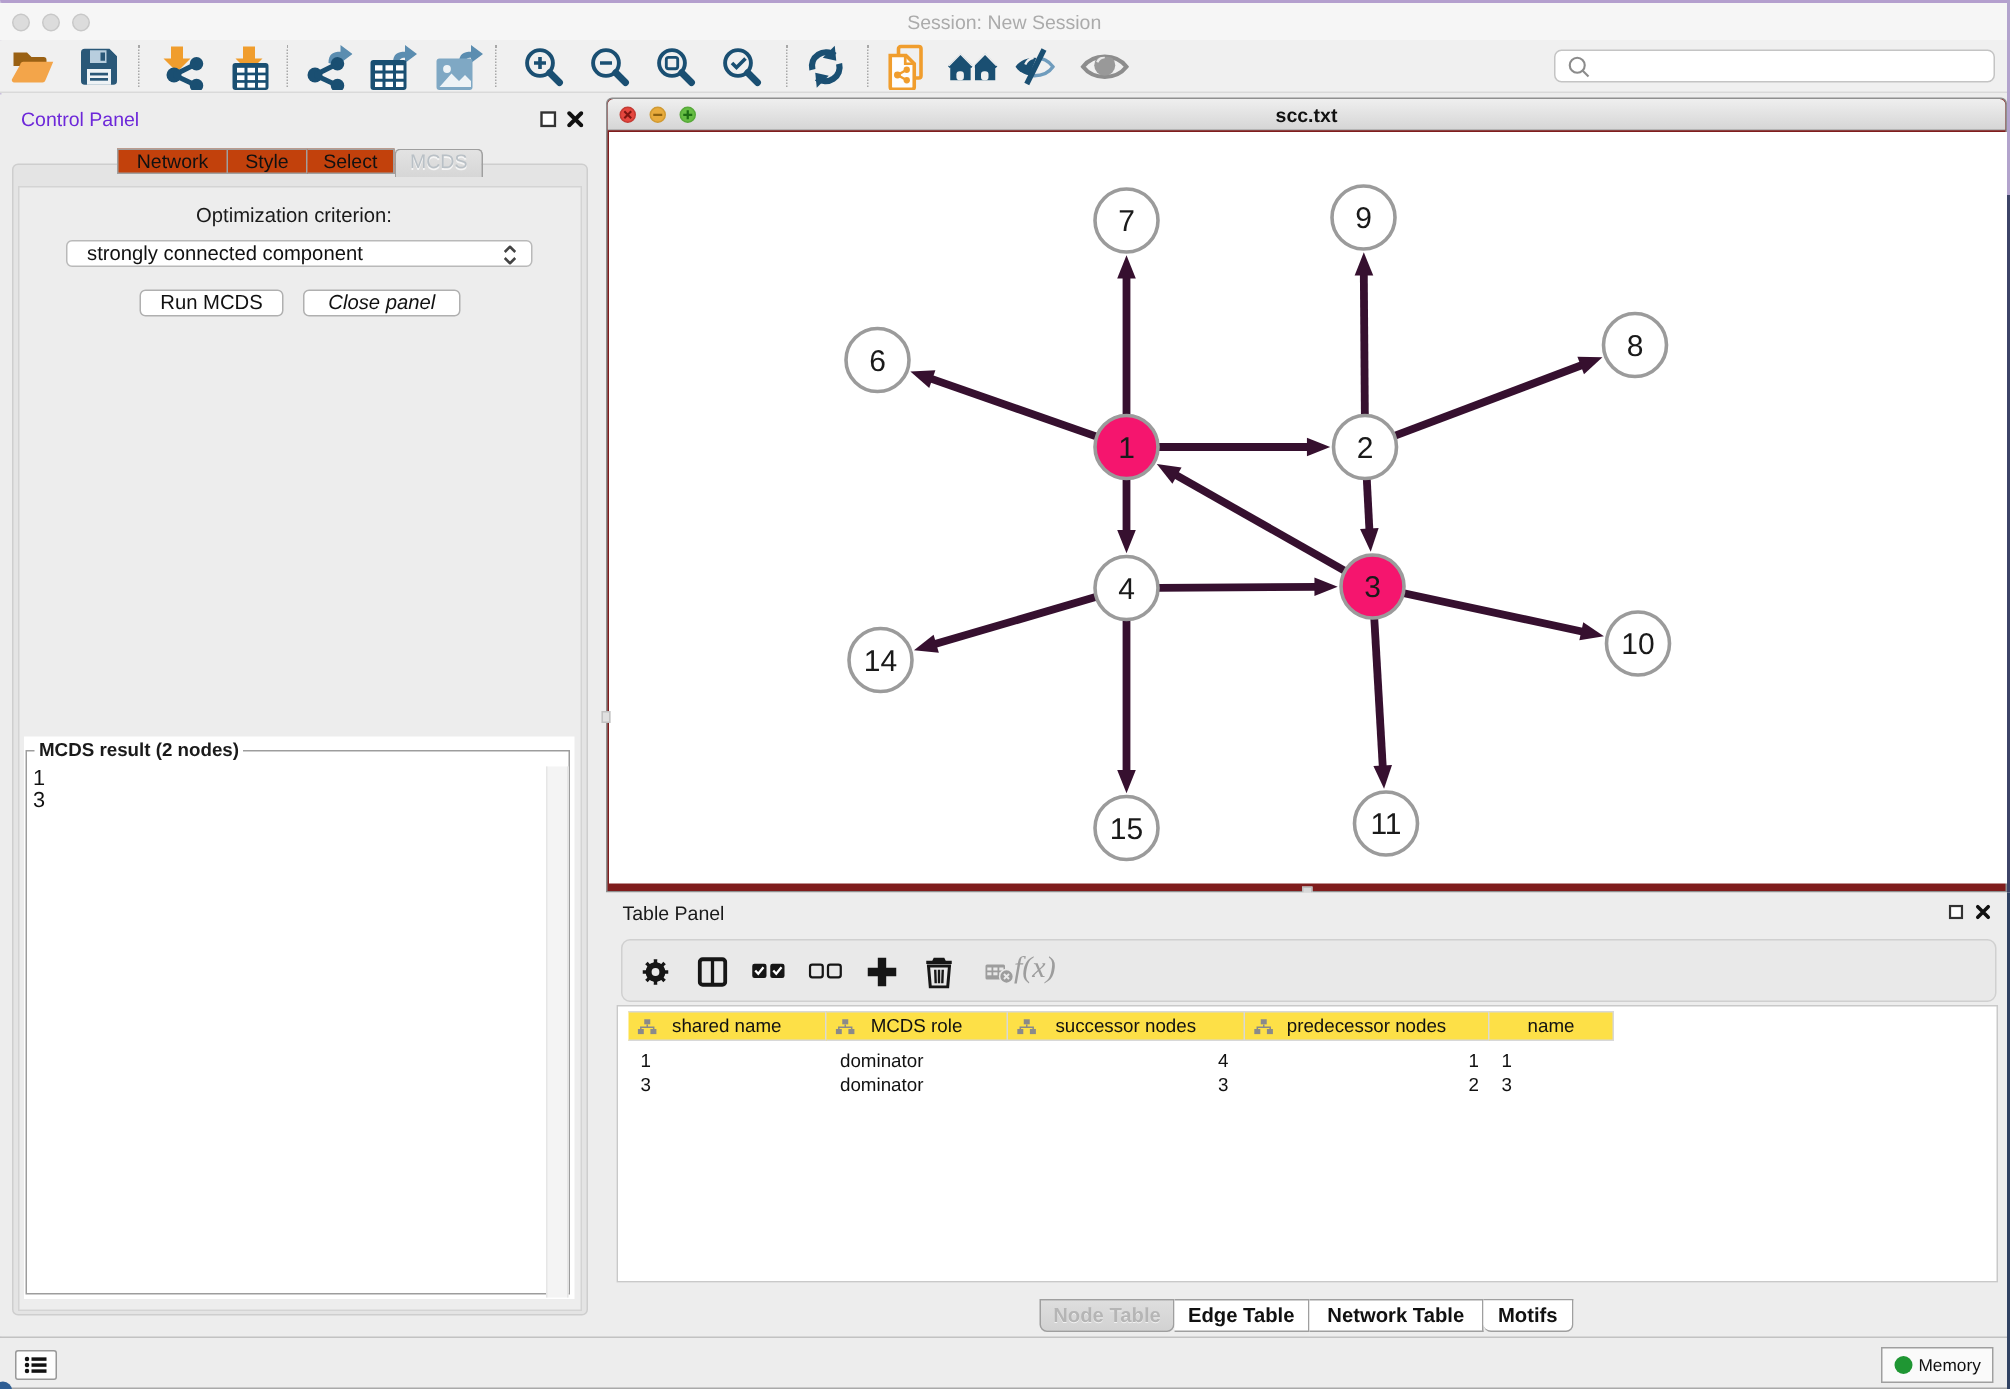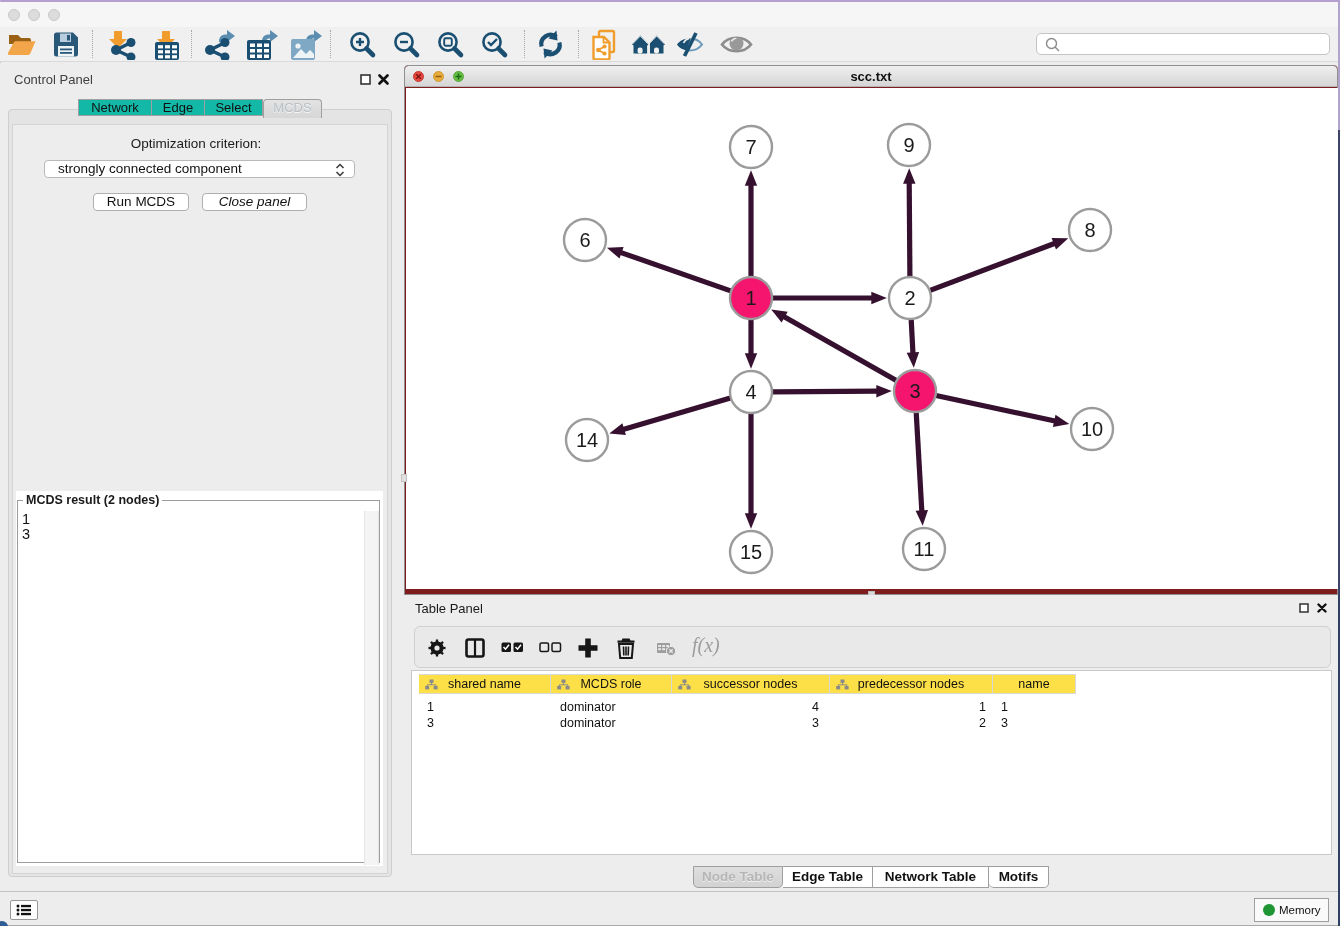--- a/index.html
+++ b/index.html
@@ -11,22 +11,22 @@
 #titlebar { position:absolute; left:0; top:2px; width:1339px; height:25px; background:#f6f6f6; }
 .tl { position:absolute; top:7px; width:12px; height:12px; border-radius:50%; background:#dcdcdc; border:1px solid #c8c8c8; }
 #title { position:absolute; top:5px; left:0; width:100%; text-align:center; font-size:13px; color:#ababab; }
 
 #toolbar { position:absolute; left:0; top:27px; width:1339px; height:35px; background:#f0f0f0; border-bottom:1px solid #d9d9d9; }
 .sep { position:absolute; top:3px; height:28px; width:0; border-left:1px dotted #a8a8a8; }
 .tbi { position:absolute; top:3px; }
 #searchbox { position:absolute; left:1036px; top:6px; width:294px; height:22px; background:#fff; border:1px solid #c4c4c4; border-radius:5px; }
 
 #cp { position:absolute; left:0; top:63px; width:392px; height:828px; background:#ededed; }
-#cphead { position:absolute; left:14px; top:9px; font-size:13px; color:#404040; }
-.tab { position:absolute; top:36px; height:17px; z-index:3; background:#14b8a6; border:1px solid #9f9f9f; font-size:13px; color:#111; text-align:center; line-height:16px; }
+#cphead { position:absolute; left:14px; top:9px; font-size:13px; color:#6d28d9; }
+.tab { position:absolute; top:36px; height:17px; z-index:3; background:#c2410c; border:1px solid #9f9f9f; font-size:13px; color:#111; text-align:center; line-height:16px; }
 #tabmcds { height:19px; background:linear-gradient(#e3e3e3,#d6d6d6); border-bottom:none; color:#b9c0c6; text-shadow:0 1px 0 #f5f5f5; border-radius:4px 4px 0 0; }
 #cppane { position:absolute; left:8px; top:46px; width:384px; height:768px; background:#e4e4e4; border:1px solid #cecece; border-radius:4px; }
 #cpinner { position:absolute; left:3px; top:14px; width:376px; height:750px; background:#ededed; border:1px solid #d4d4d4; }
 #optlabel { position:absolute; left:0; top:73px; width:392px; text-align:center; font-size:13.5px; color:#1a1a1a; }
 #combo { position:absolute; left:44px; top:97px; width:311px; height:18px; background:#fff; border:1px solid #b9b9b9; border-radius:4px; font-size:13.5px; color:#111; line-height:16px; padding-left:13px; }
 .btn { position:absolute; top:130px; height:18px; background:#fff; border:1px solid #b0b0b0; border-radius:4px; font-size:13.5px; color:#111; text-align:center; line-height:16px; }
 #fieldset { position:absolute; left:16px; top:428px; width:367px; height:375px; background:#fff; }
 #fsborder { position:absolute; left:1px; top:9px; width:363px; height:363px; border:1px solid #9d9d9d; }
 #fslabel { position:absolute; left:7px; top:2px; z-index:2; background:#fff; padding:0 3px; font-size:12.5px; color:#1a1a1a;font-weight:bold; }
 #fsarea { position:absolute; left:6px; top:21px; font-size:14.5px; color:#111; line-height:15px; }
@@ -55,20 +55,21 @@
 <body>
 <div id="frame"></div>
 <div style="position:absolute;left:1338px;top:0;width:2px;height:130px;background:#b2a3cd;z-index:50;"></div>
 <div style="position:absolute;left:1338px;top:130px;width:2px;height:465px;background:#3d4468;z-index:50;"></div>
 <div style="position:absolute;left:1338px;top:595px;width:2px;height:331px;background:#2f4162;z-index:50;"></div>
 
 <div id="titlebar">
   <div class="tl" style="left:8px;"></div>
   <div class="tl" style="left:28px;"></div>
   <div class="tl" style="left:48px;"></div>
+  <div id="title">Session: New Session</div>
 </div>
 
 <div id="toolbar">
   <div class="sep" style="left:92px;"></div>
     <div class="sep" style="left:191px;"></div>
     <div class="sep" style="left:330px;"></div>
     <div class="sep" style="left:524px;"></div>
     <div class="sep" style="left:578px;"></div>
     <svg class="tbi" style="left:6px;top:4px;" width="31" height="27" viewBox="0 0 31 27">
       <path d="M3 4 h9 l3 3 h8 a2 2 0 0 1 2 2 v4 h-22 z" fill="#9a6114"></path>
@@ -224,21 +225,21 @@
 
 <div id="cp">
   <div id="cphead">Control Panel</div>
   <svg width="11" height="11" style="position:absolute;left:360px;top:11px;" viewBox="0 0 11 11">
       <rect x="1" y="1" width="9" height="9" fill="#fff" stroke="#333" stroke-width="1.6"></rect>
     </svg>
   <svg width="11" height="11" style="position:absolute;left:378px;top:11px;" viewBox="0 0 11 11">
       <path d="M1.5 1.5 L9.5 9.5 M9.5 1.5 L1.5 9.5" stroke="#111" stroke-width="2.6" stroke-linecap="round"></path>
     </svg>
   <div class="tab" style="left:78px; width:74px;">Network</div>
-  <div class="tab" style="left:152px; width:53px; border-left:none;">Edge</div>
+  <div class="tab" style="left:152px; width:53px; border-left:none;">Style</div>
   <div class="tab" style="left:205px; width:58px; border-left:none;">Select</div>
   <div class="tab" id="tabmcds" style="left:263px; width:59px;">MCDS</div>
   <div id="cppane">
       <div id="cpinner"></div>
     </div>
   <div id="combo">strongly connected component
     <svg width="10" height="14" style="position:absolute;right:9px;top:2px;" viewBox="0 0 10 14">
         <path d="M1.5 5 L5 1.5 L8.5 5" fill="none" stroke="#444" stroke-width="1.7" stroke-linejoin="round"></path>
         <path d="M1.5 9 L5 12.5 L8.5 9" fill="none" stroke="#444" stroke-width="1.7" stroke-linejoin="round"></path>
       </svg>
@@ -387,21 +388,21 @@
         <rect x="1" y="3" width="13" height="10" rx="1" fill="#9d9d9d"></rect>
         <rect x="2.2" y="5.0" width="2.8" height="2" fill="#e9e9e9"></rect>
         <rect x="6.2" y="5.0" width="2.8" height="2" fill="#e9e9e9"></rect>
         <rect x="10.2" y="5.0" width="2.8" height="2" fill="#e9e9e9"></rect>
         <rect x="2.2" y="8.2" width="2.8" height="2" fill="#e9e9e9"></rect>
         <rect x="6.2" y="8.2" width="2.8" height="2" fill="#e9e9e9"></rect>
         <rect x="10.2" y="8.2" width="2.8" height="2" fill="#e9e9e9"></rect>
         <circle cx="15" cy="11" r="4.6" fill="#9d9d9d" stroke="#e9e9e9" stroke-width="1"></circle>
         <path d="M13.3 9.3 l3.4 3.4 M16.7 9.3 l-3.4 3.4" stroke="#e9e9e9" stroke-width="1.3"></path>
       </svg>
-      <div style="position:absolute;left:277px;top:7px;font-family:'Liberation Serif',serif;font-style:italic;font-size:20px;color:#9d9d9d;">f(x)</div>
+      <div style="position:absolute;left:261px;top:7px;font-family:'Liberation Serif',serif;font-style:italic;font-size:20px;color:#9d9d9d;">f(x)</div>
   </div>
   <div id="tptable">
     <div class="th" style="left:7px;width:132px;"><svg width="13" height="11" viewBox="0 0 13 11" style="position:absolute;left:6px;top:4px;">
           <g fill="#8a8a8a">
             <rect x="4.5" y="0.5" width="4" height="3.4"></rect>
             <rect x="0.2" y="7" width="4" height="3.4"></rect>
             <rect x="8.6" y="7" width="4" height="3.4"></rect>
             <path d="M6.5 4 v2 M2.2 7 v-1.2 h8.6 V7" fill="none" stroke="#8a8a8a" stroke-width="1"></path>
           </g>
         </svg>shared name</div>

